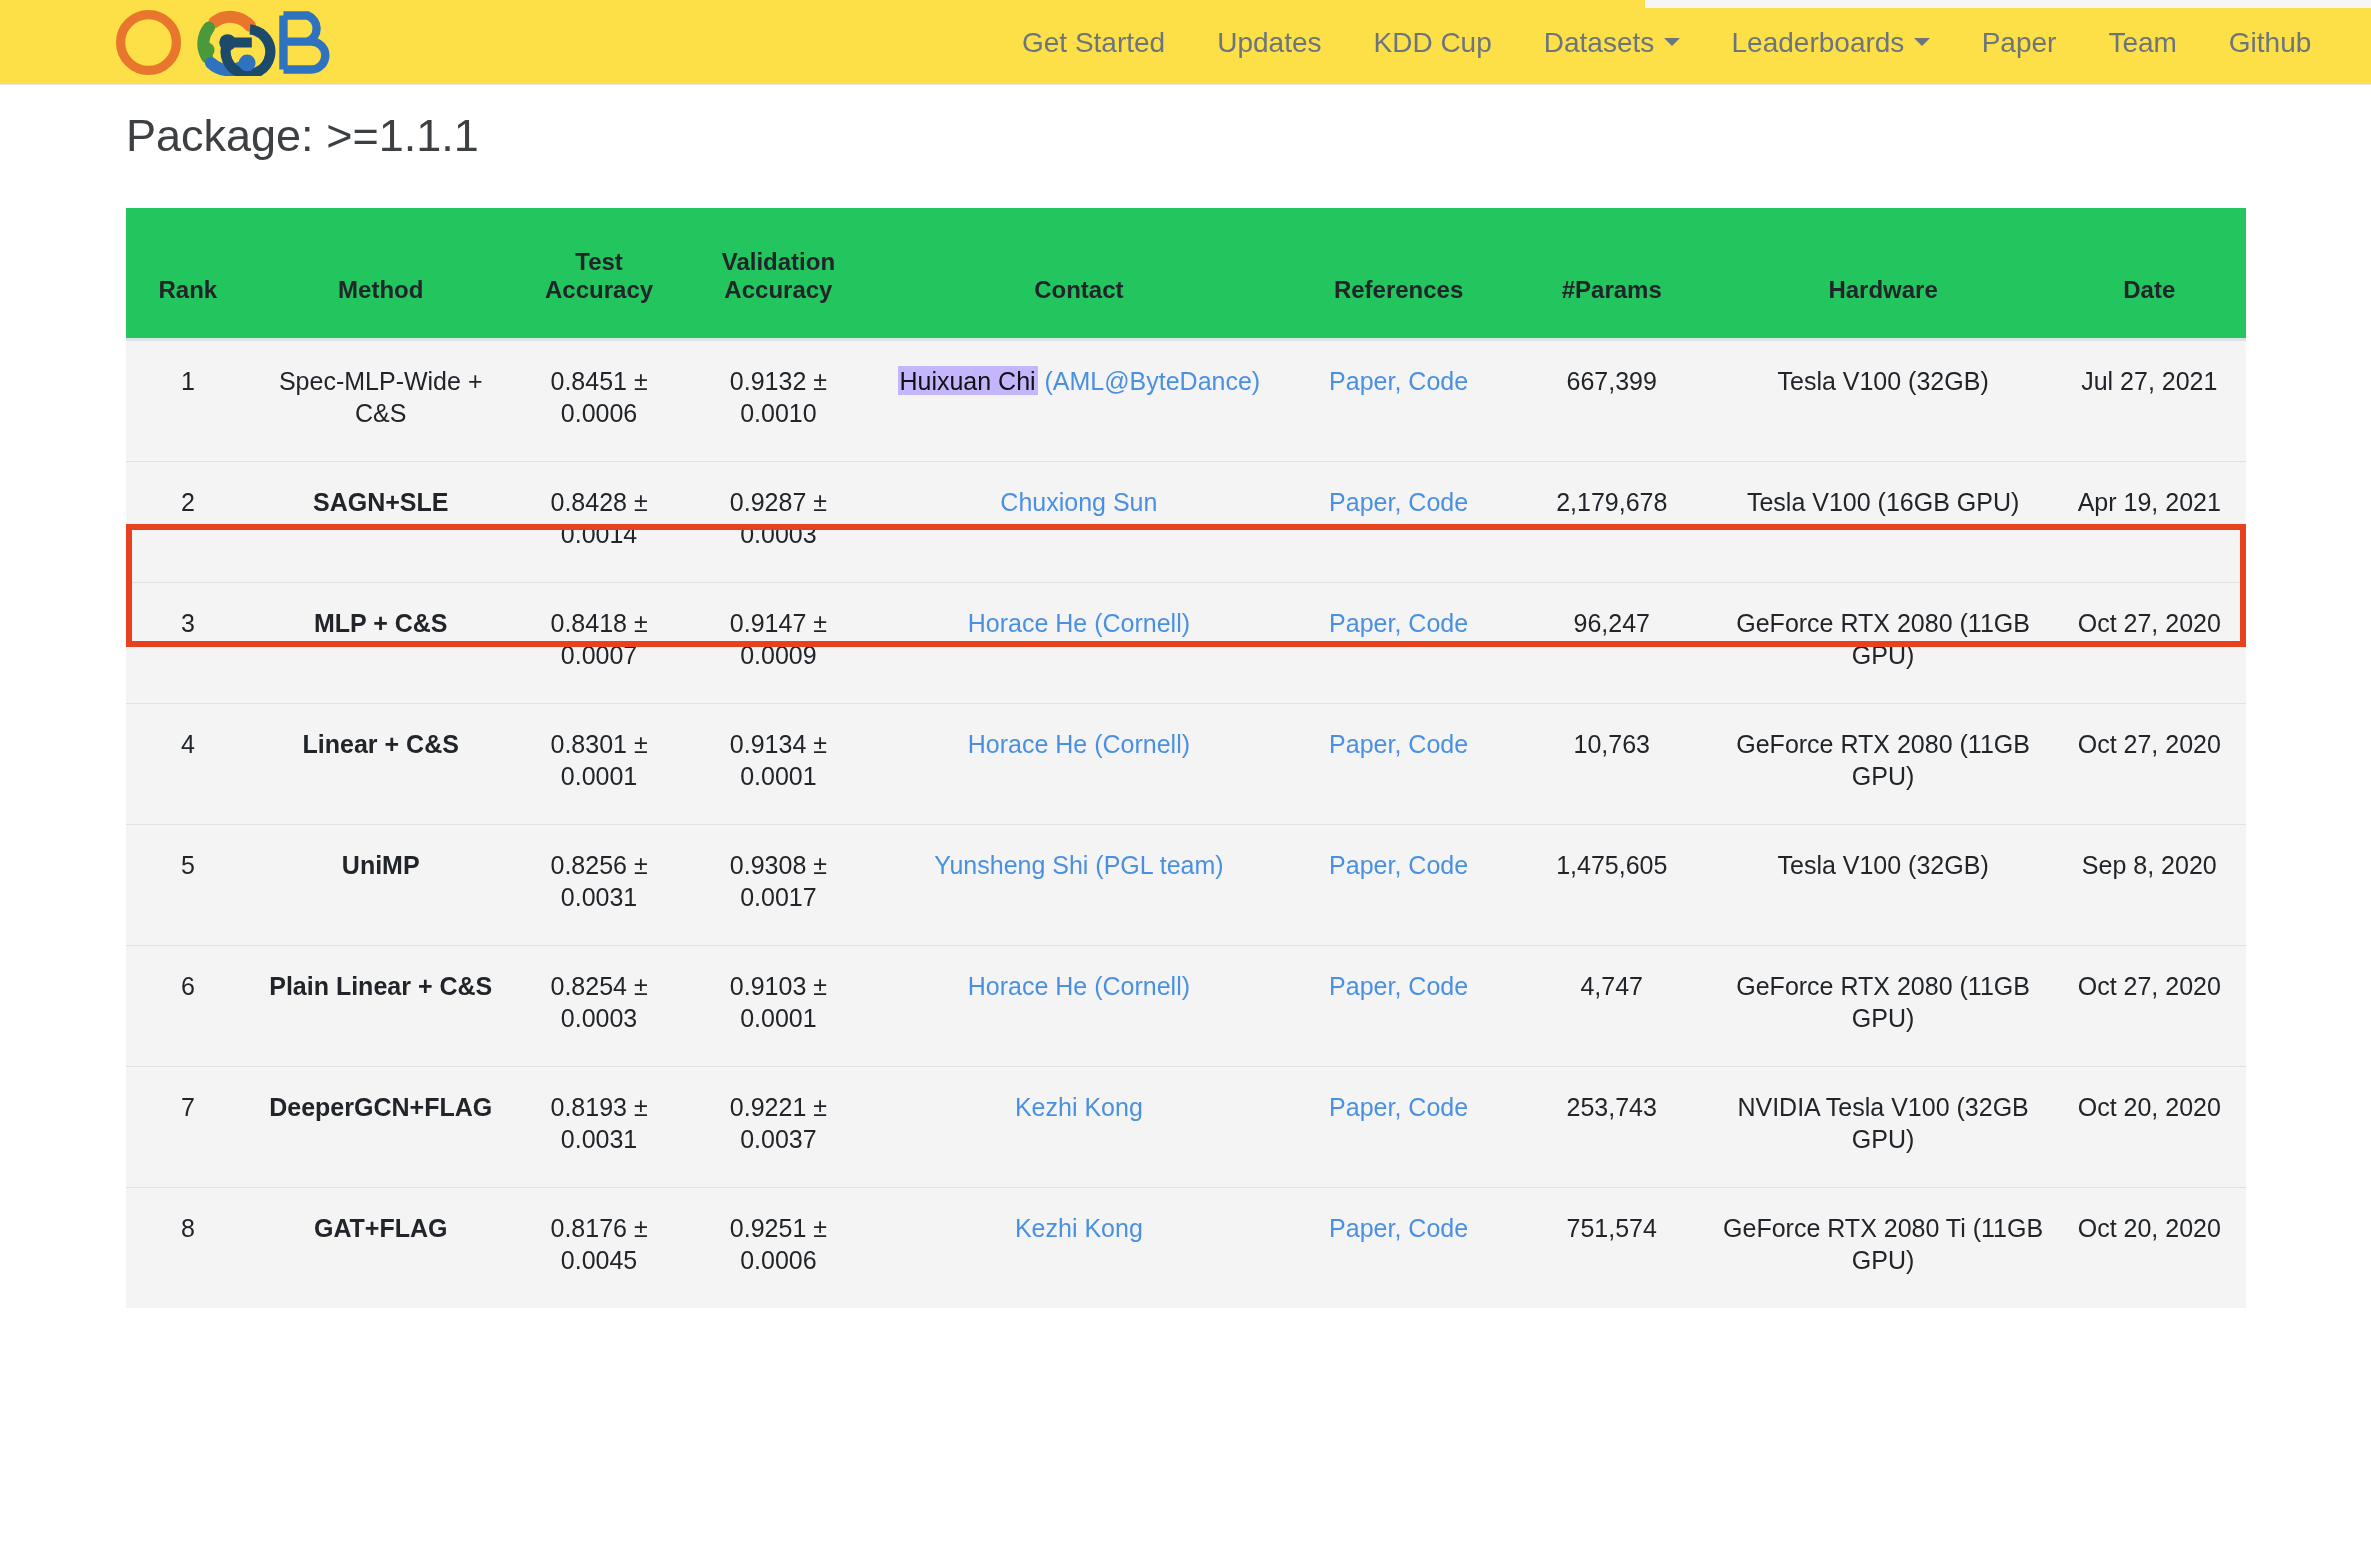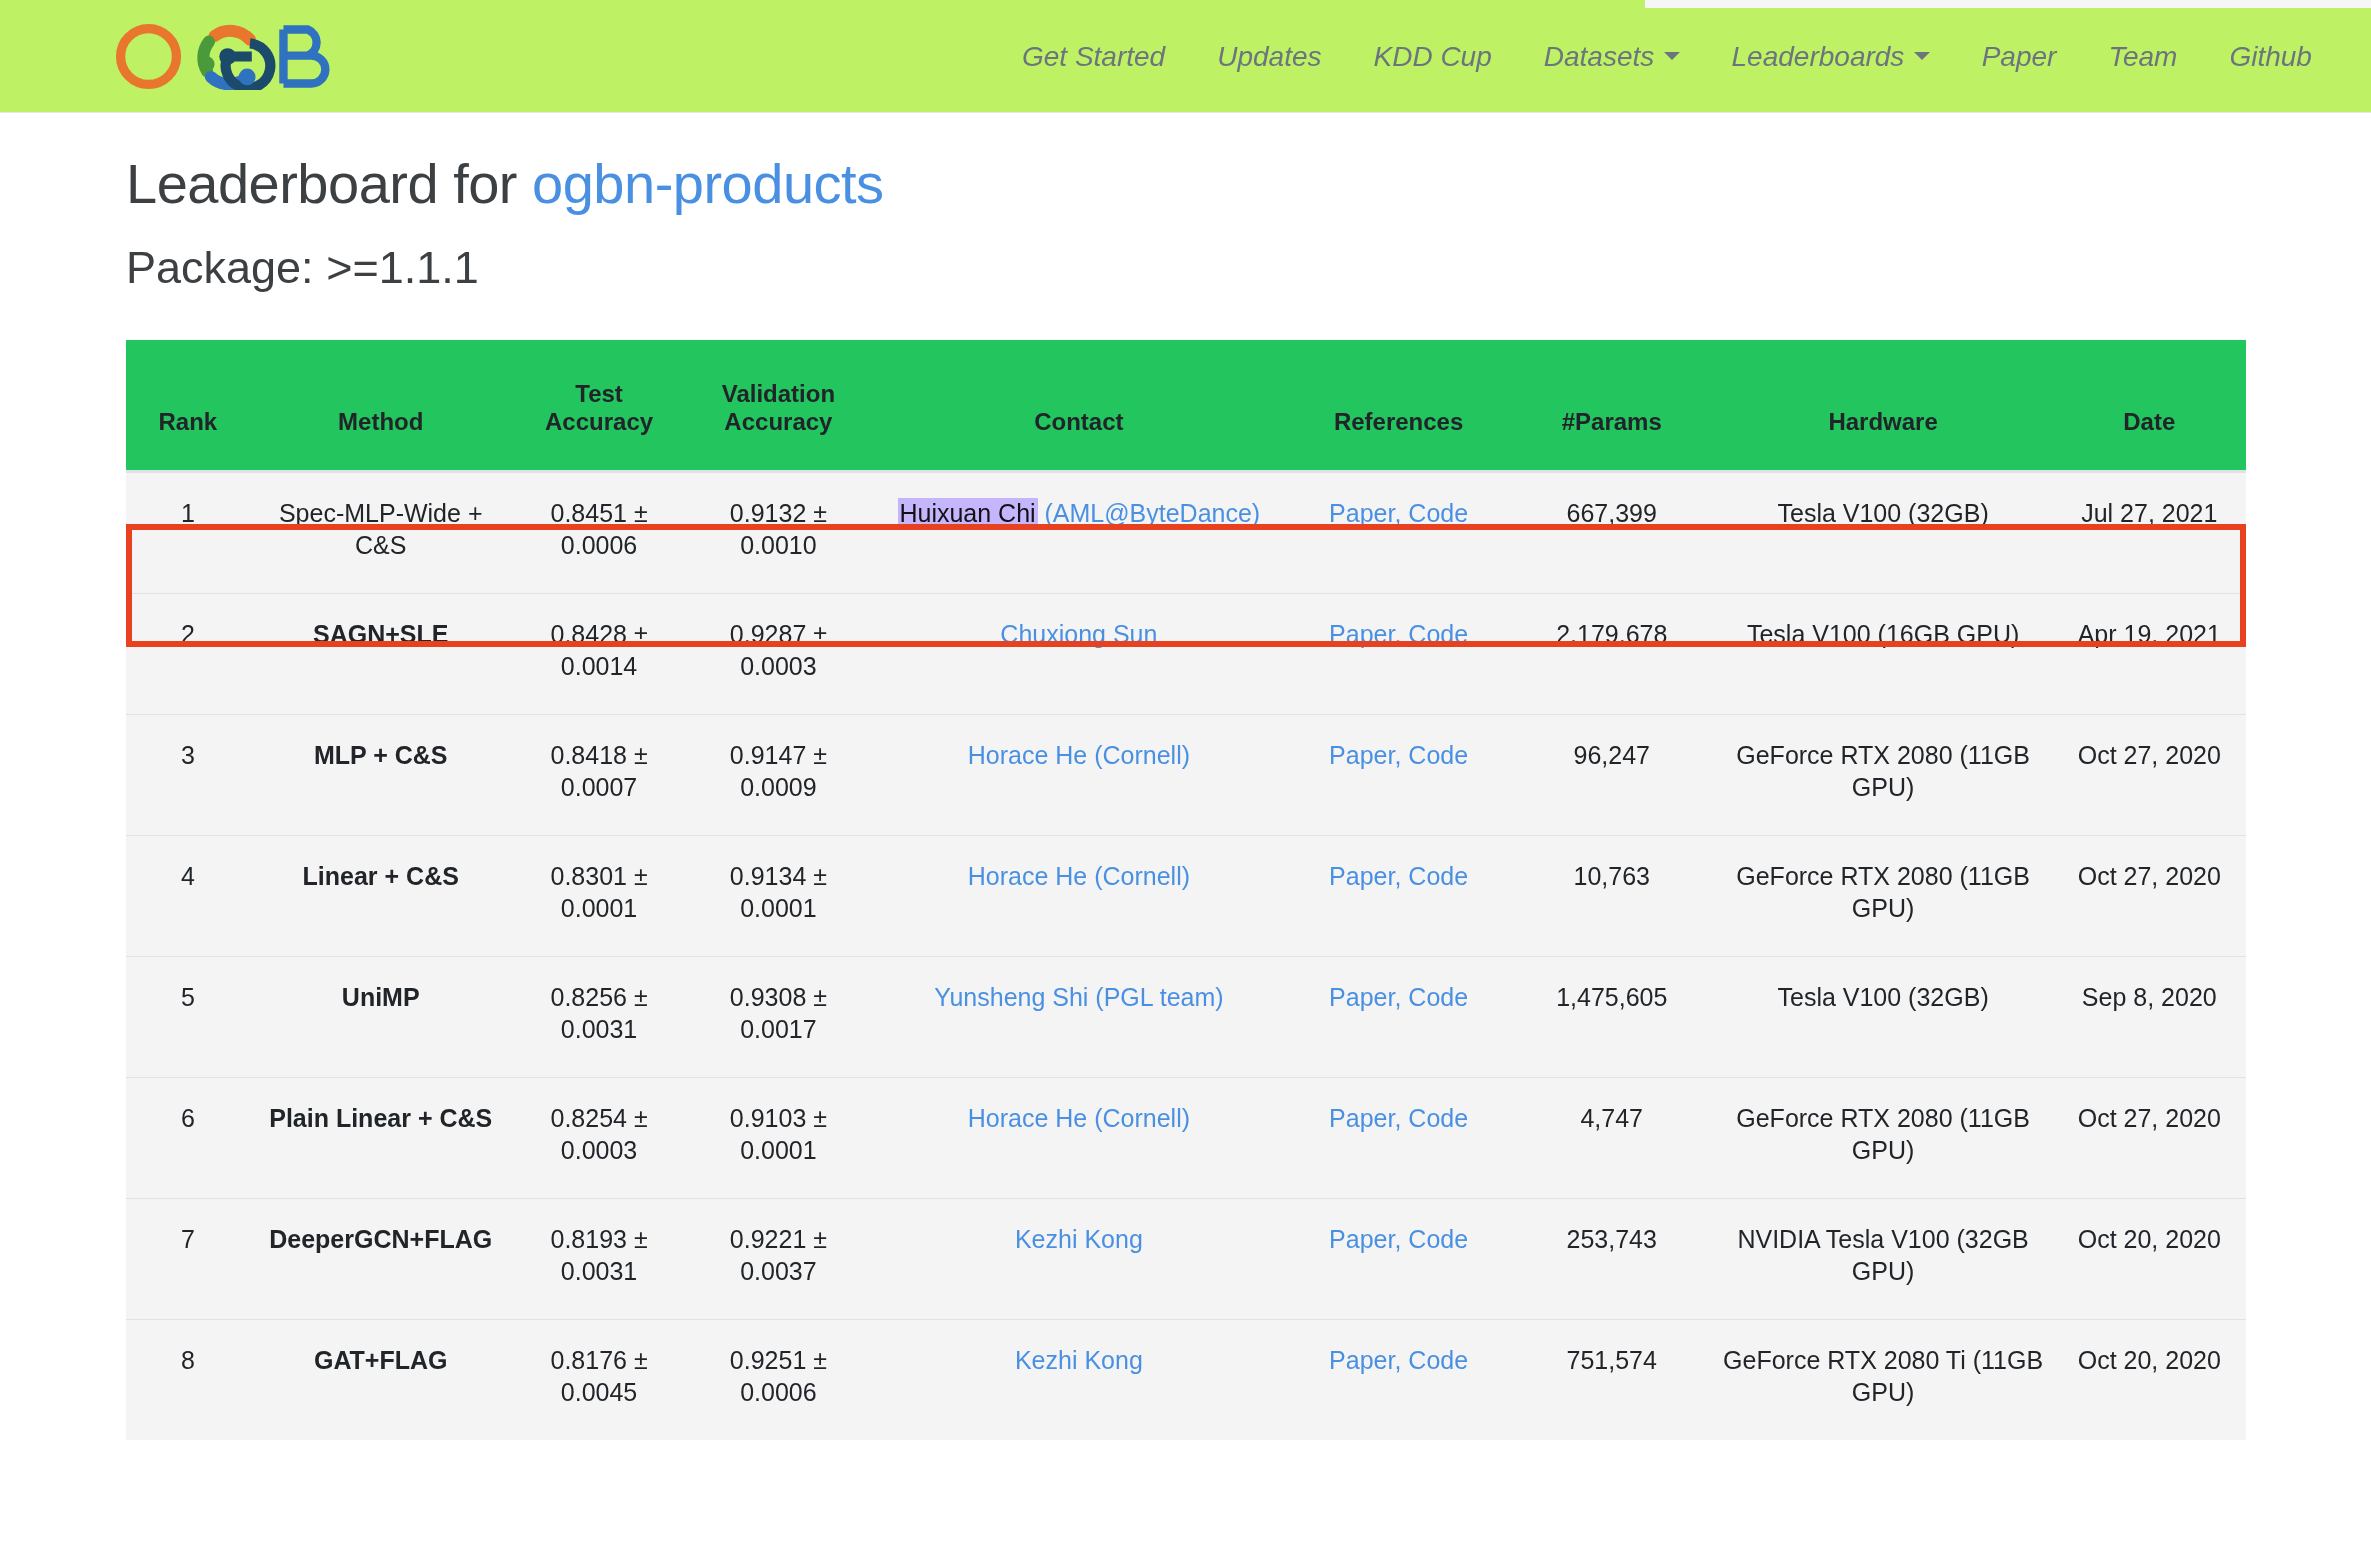--- a/index.html
+++ b/index.html
@@ -5,27 +5,26 @@
   * { box-sizing: border-box; }
   html, body {
     margin: 0; padding: 0;
     background: #ffffff;
     font-family: "Liberation Sans", sans-serif;
   }
   body { width: 2372px; height: 1549px; overflow: hidden; position: relative; }
 
   
   .navbar {
-    height: 113px;
+    height: 85px;
     border-bottom: 1.9px solid #e8e8e8;
     display: flex;
     align-items: center;
     position: relative;
-    background: #bef264;
-    font-style: italic;
+    background: #fde047;
   }
   .nav-logo {
     margin-left: 110px;
     display: flex;
     align-items: center;
     height: 93px;
   }
   .nav-logo svg { display: block; }
   .nav-links {
     display: flex;
@@ -195,21 +194,20 @@
         <span>Team</span>
       </a>
     <a class="nav-link" href="#">
         <span>Github</span>
       </a>
   </div>
 </div>
 
 <div class="content">
 
-  <h1 class="page-title"><span>Leaderboard for </span><a class="ds-link" href="#">ogbn-products</a></h1>
 
 
   <h2 class="package">Package: &gt;=1.1.1</h2>
 
   <div class="table-wrap">
     <table class="lb">
       <thead>
         <tr>
           <th class="w-rank">Rank</th>
           <th class="w-method">Method</th>

